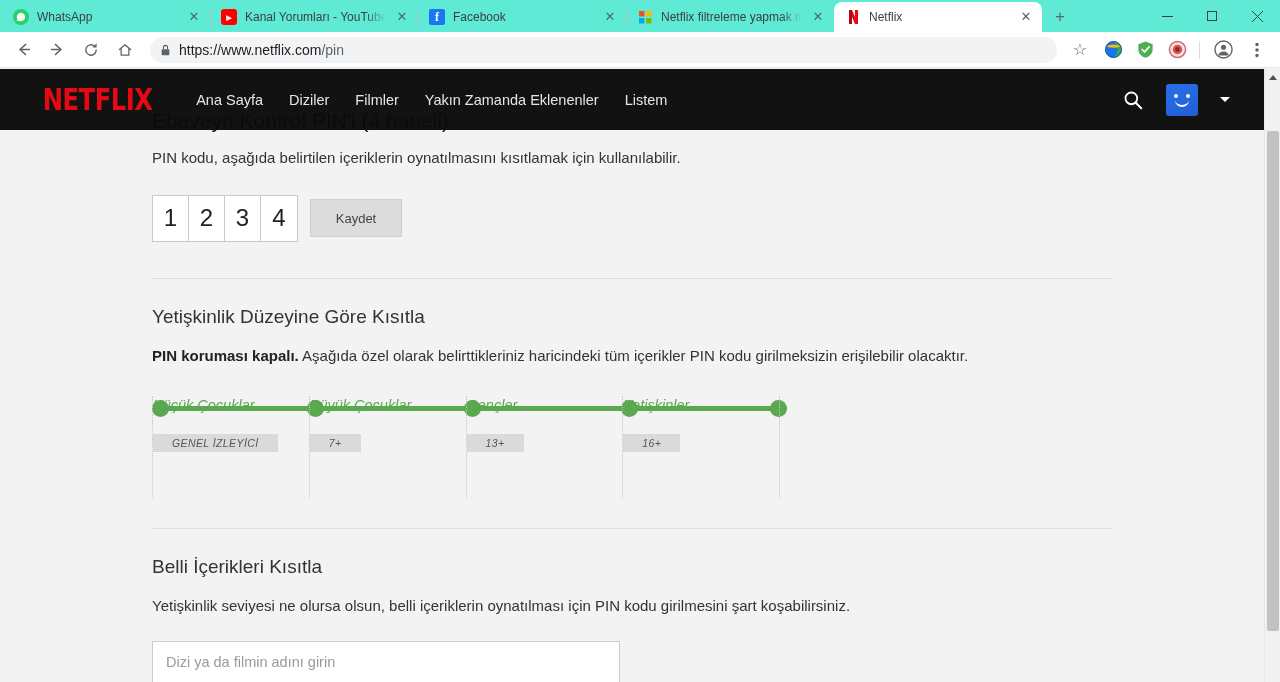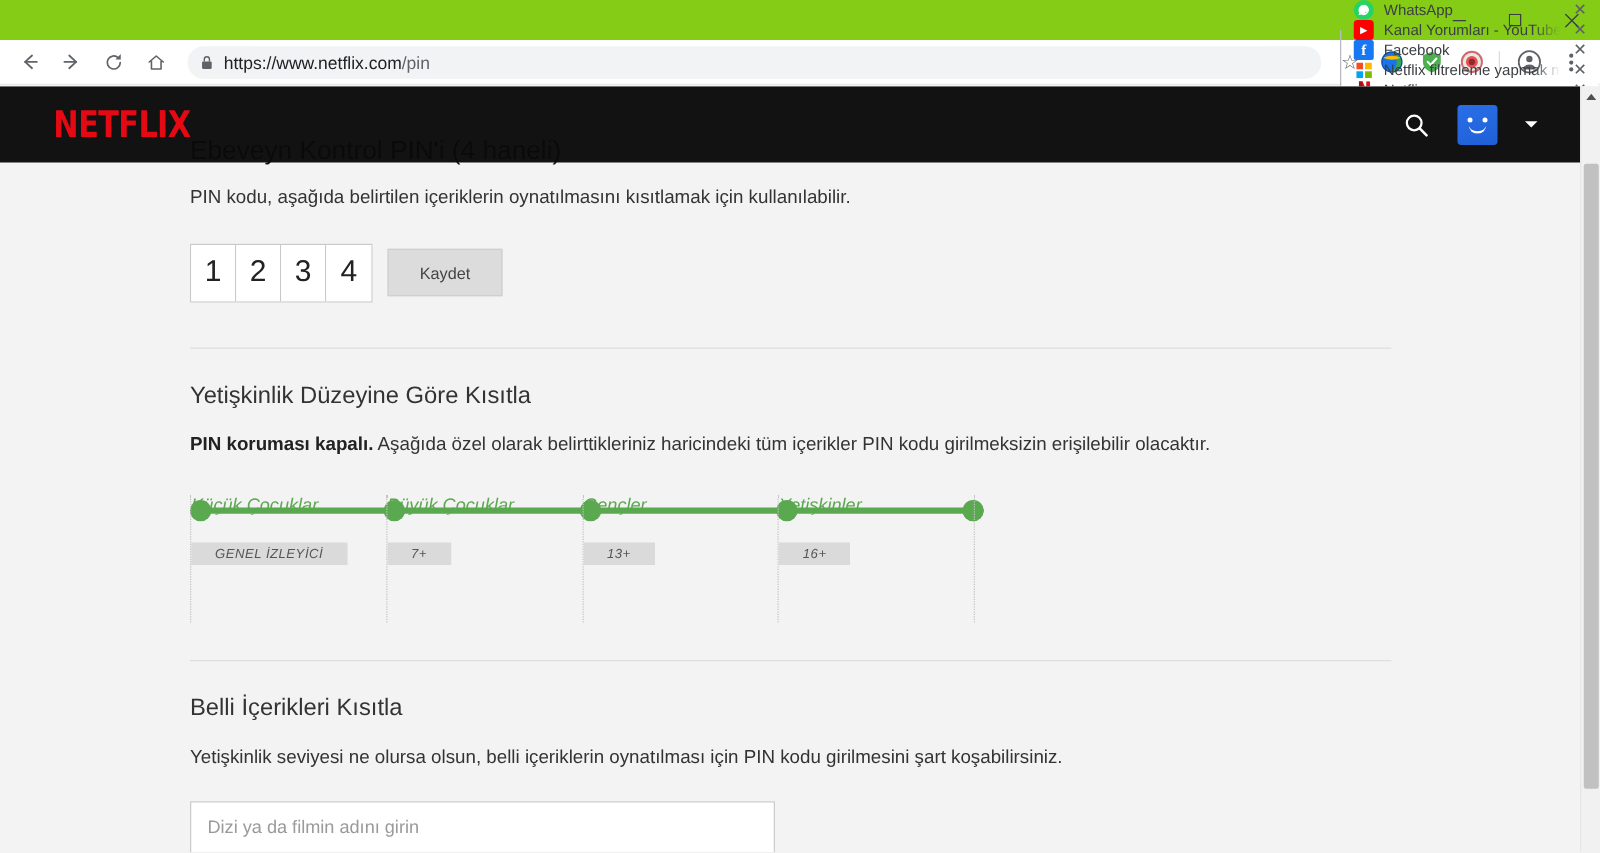--- a/index.html
+++ b/index.html
@@ -7,23 +7,23 @@
     width: 1280px; height: 682px;
     overflow: hidden;
     font-family: "Liberation Sans", sans-serif;
     background: #f2f2f2;
   }
 
   
   .browser { width: 1280px; height: 682px; position: relative; }
 
   .tabstrip {
-    height: 32px; background: #84cc16;
+    height: 32px; background: #5eead4;
     display: flex; align-items: flex-end;
-    padding-left: 2px; position: relative; flex-direction: column;
+    padding-left: 2px; position: relative;
   }
   .tab {
     height: 30px; display: flex; align-items: center;
     padding: 0 8px 0 11px; gap: 8px;
     position: relative; min-width: 0;
     border-top-left-radius: 8px; border-top-right-radius: 8px;
   }
   .tab.inactive { width: 208px; }
   .tab.active { width: 208px; background: #ffffff; }
   .tab.inactive + .tab.inactive::before,
@@ -392,20 +392,27 @@
           <circle cx="2" cy="13.5" r="1.7" fill="#5f6368"></circle>
         </svg>
       </div>
     </div>
   </div>
 
   <div class="viewport">
 
     <div class="nf-header">
       <div class="nf-logo">NETFLIX</div>
+      <div class="nf-nav">
+        <a href="#">Ana Sayfa</a>
+        <a href="#">Diziler</a>
+        <a href="#">Filmler</a>
+        <a href="#">Yakın Zamanda Eklenenler</a>
+        <a href="#">Listem</a>
+      </div>
       <div class="nf-right">
         <span style="display:flex;">
           <svg width="22" height="22" viewBox="0 0 24 24">
             <circle cx="10.2" cy="10.2" r="6.4" fill="none" stroke="#fff" stroke-width="2"></circle>
             <path d="M15 15 L21 21" stroke="#fff" stroke-width="2.2" stroke-linecap="round"></path>
           </svg>
         </span>
         <span class="nf-avatar">
           <span class="eye l"></span>
           <span class="eye r"></span>

